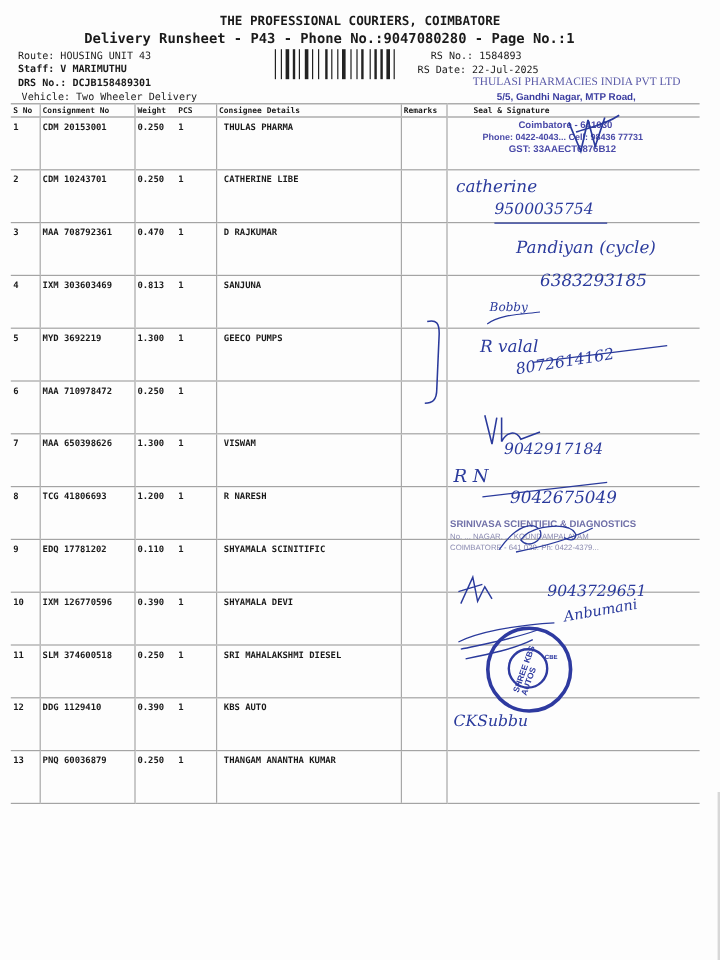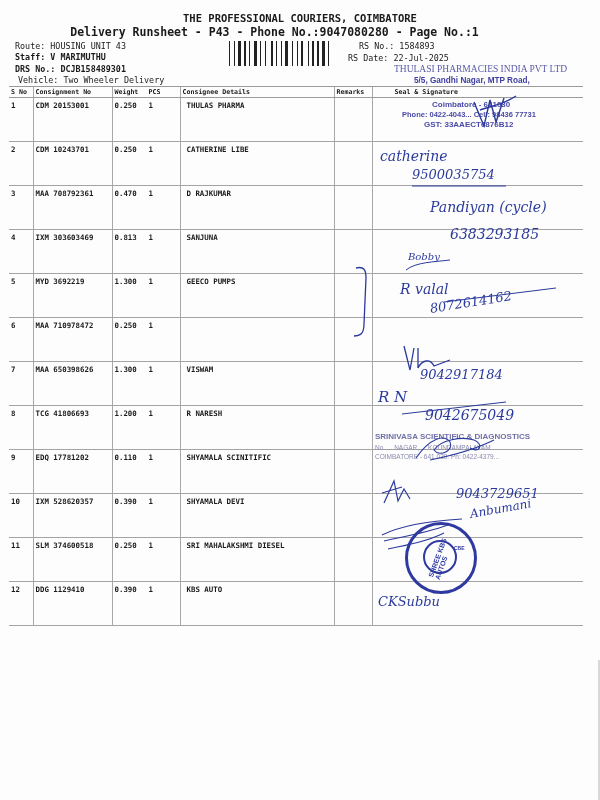--- a/index.html
+++ b/index.html
@@ -170,39 +170,47 @@
         <tr>
           <td>9</td>
           <td>EDQ 17781202</td>
           <td class="weight"><span class="wcell">0.110</span><span style="margin-left: 8px;">1</span></td>
           <td class="consignee">SHYAMALA SCINITIFIC</td>
           <td></td>
           <td></td>
         </tr>
         <tr>
           <td>10</td>
-          <td>IXM 528620357</td>
+          <td>IXM 126770596</td>
           <td class="weight"><span class="wcell">0.390</span><span style="margin-left: 8px;">1</span></td>
           <td class="consignee">SHYAMALA DEVI</td>
           <td></td>
           <td></td>
         </tr>
         <tr>
           <td>11</td>
           <td>SLM 374600518</td>
           <td class="weight"><span class="wcell">0.250</span><span style="margin-left: 8px;">1</span></td>
           <td class="consignee">SRI MAHALAKSHMI DIESEL</td>
           <td></td>
           <td></td>
         </tr>
         <tr>
           <td>12</td>
           <td>DDG 1129410</td>
           <td class="weight"><span class="wcell">0.390</span><span style="margin-left: 8px;">1</span></td>
           <td class="consignee">KBS AUTO</td>
+          <td></td>
+          <td></td>
+        </tr>
+        <tr>
+          <td>13</td>
+          <td>PNQ 60036879</td>
+          <td class="weight"><span class="wcell">0.250</span><span style="margin-left: 8px;">1</span></td>
+          <td class="consignee">THANGAM ANANTHA KUMAR</td>
           <td></td>
           <td></td>
         </tr>
       </tbody>
   </table>
 
   <div class="stamp-blue" style="left:432px; top:100px; font-size:8px; font-weight:bold; color:#4a4aa8;">Coimbatore - 641030</div>
   <div class="stamp-blue" style="left:402px; top:110px; font-size:7.5px; font-weight:bold; color:#4a4aa8;">Phone: 0422-4043... Cell: 98436 77731</div>
   <div class="stamp-blue" style="left:424px; top:120px; font-size:8px; font-weight:bold; color:#4a4aa8;">GST: 33AAECT6876B12</div>
   <svg style="position:absolute; left:470px; top:92px;" width="50" height="40">

